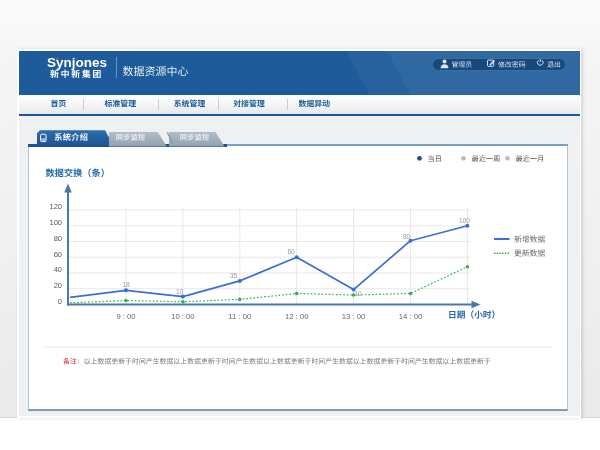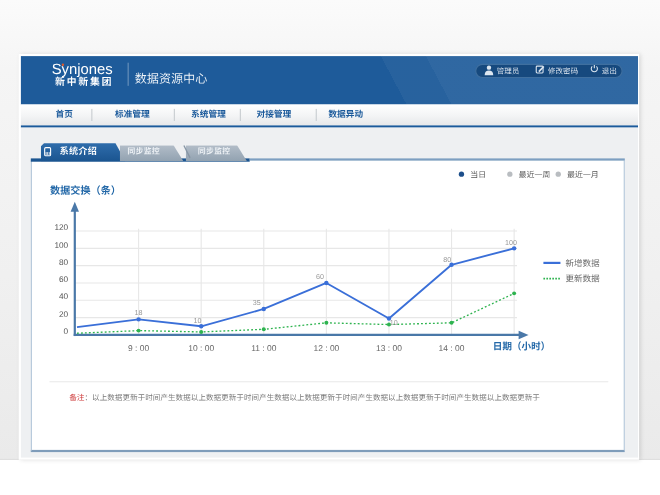--- a/index.html
+++ b/index.html
@@ -1,20 +1,20 @@
 <!DOCTYPE html>
 <html><head><meta charset="utf-8"><style>
 *{margin:0;padding:0;box-sizing:border-box}
 html,body{width:600px;height:450px;overflow:hidden;font-family:"Liberation Sans",sans-serif;background:#fff}
 #stage{position:absolute;left:0;top:0;width:600px;height:450px}
 .bg{position:absolute;left:0;top:0;width:600px;height:417.5px;background:linear-gradient(180deg,#fbfbfb 0%,#f5f5f5 15%,#f0f0f0 60%,#eaeaea 100%);border-bottom:1px solid #d8d8d8}
 .page{position:absolute;left:17px;top:48.5px;width:564px;height:369px;background:#fff;box-shadow:2px 0 4px rgba(0,0,0,.13)}
 .hdr{position:absolute;left:18.5px;top:50.75px;width:561px;height:44.25px;background:#1e5b9a}
 .hdr:after{content:"";position:absolute;inset:0;background:linear-gradient(62deg,transparent 60%,rgba(255,255,255,.045) 60%,rgba(255,255,255,.045) 67%,rgba(255,255,255,.08) 67%)}
-.logo{position:absolute;left:47px;top:54.5px;color:#fff;font-size:13.5px;font-weight:normal;letter-spacing:0px}
+.logo{position:absolute;left:47px;top:54.5px;color:#fff;font-size:13.5px;font-weight:bold;letter-spacing:0px}
 .hsep{position:absolute;left:116px;top:57px;width:1px;height:21px;background:rgba(255,255,255,.35)}
 .pill{position:absolute;left:432px;top:57.5px;width:134px;height:13px;background:#16497e;border:1px solid #3f6f9f;border-radius:7px}
 .nav{position:absolute;left:18.5px;top:95px;width:561px;height:19px;background:linear-gradient(180deg,#ffffff 0%,#f3f4f5 55%,#e6e8ea 100%)}
 .nsep{position:absolute;top:3.5px;width:1px;height:11px;background:#c8ccd0}
 .nline{position:absolute;left:18.5px;top:114px;width:561px;height:2px;background:#1b5a9b}
 .content{position:absolute;left:18.5px;top:116px;width:561px;height:300px;background:#eef0f2}
 .panel{position:absolute;left:28px;top:145.5px;width:539.5px;height:265.5px;background:#fff;border-left:1px solid #b0c5d8;border-right:1px solid #b0c5d8;border-bottom:2px solid #7e9cba}
 .bardark{position:absolute;left:28px;top:143.5px;width:199px;height:3px;background:#1b5591}
 .barlight{position:absolute;left:227px;top:143.5px;width:340.5px;height:2px;background:#7d9fc1}
 .tabA{position:absolute;left:37px;top:130.25px;width:77px;height:16.25px;background:linear-gradient(180deg,#2f6dac,#1a548f);clip-path:polygon(3px 0,calc(100% - 9px) 0,100% 100%,0 100%,0 3px)}

